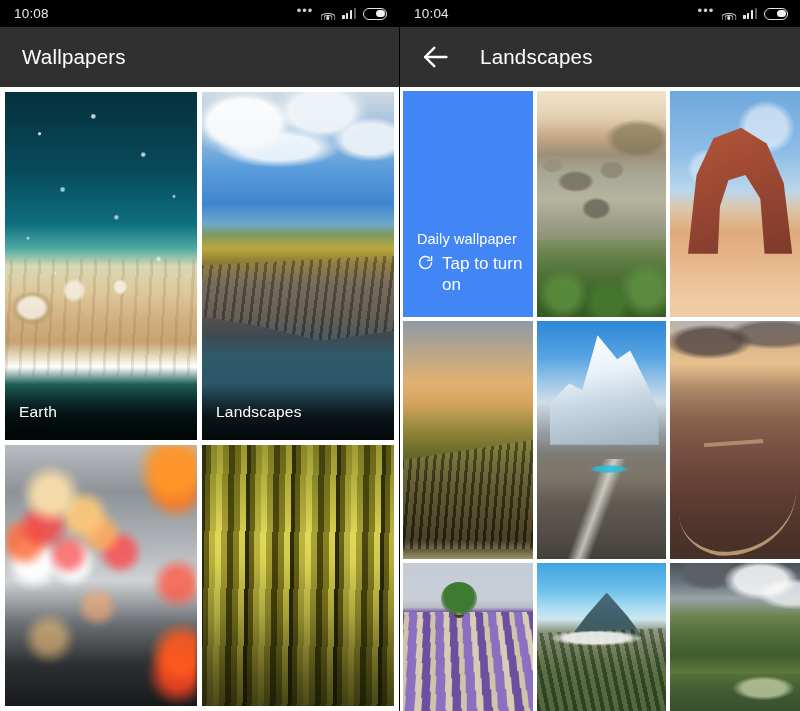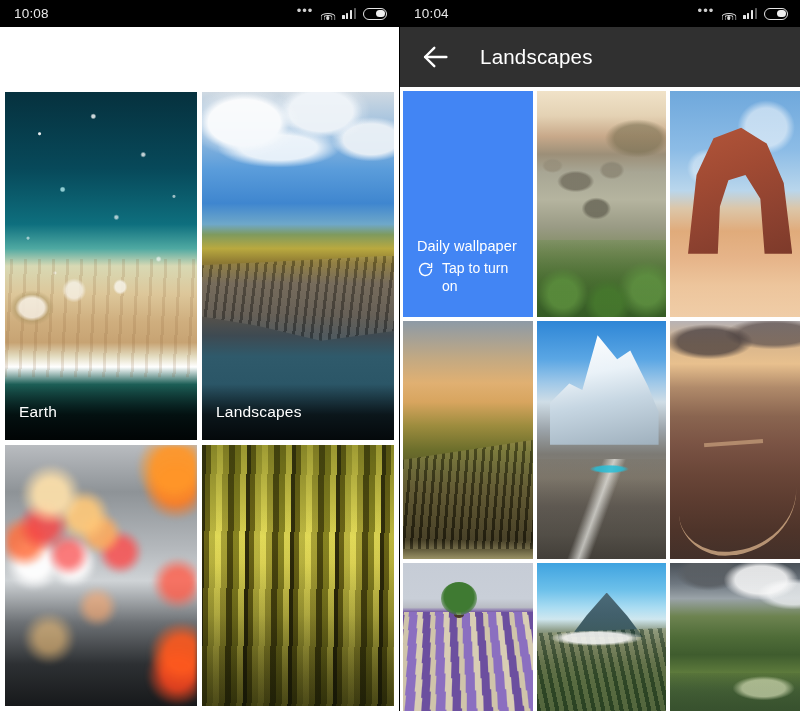--- a/index.html
+++ b/index.html
@@ -62,21 +62,21 @@
     display:flex; align-items:center; padding:7px 14px;
     color:#fff; font-size:15.5px; letter-spacing:.2px;
     background:linear-gradient(to top, rgba(0,0,0,.88) 0%, rgba(0,0,0,.72) 45%, rgba(0,0,0,0) 100%);
   }
 
   
   .daily { background:#4285f4; position:relative; cursor:pointer;padding-left:27px; }
   .daily .dw-inner { position:absolute; left:14px; right:10px; bottom:22px; color:#fff; }
   .dw-title { font-size:14.5px; margin-bottom:6px; letter-spacing:.1px; }
   .dw-row { display:flex; align-items:flex-start; gap:8px; }
-  .dw-sub { font-size:14px; line-height:1.25; max-width:88px; }
+  .dw-sub { font-size:17px; line-height:1.25; max-width:88px; }
   .refresh-ic { width:17px; height:17px; flex:0 0 auto; margin-top:1px; }
 
   
 
   
   .art-earth { background:
       radial-gradient(circle at 18% 12%, rgba(255,255,255,.9) 0 1px, transparent 2px),
       radial-gradient(circle at 46% 7%,  rgba(255,255,255,.8) 0 1.4px, transparent 3px),
       radial-gradient(circle at 72% 18%, rgba(255,255,255,.75) 0 1.2px, transparent 3px),
       radial-gradient(circle at 30% 28%, rgba(200,255,255,.7) 0 1.6px, transparent 3px),
@@ -305,20 +305,23 @@
             <b></b>
             <b></b>
             <b></b>
           </span>
         <span class="batt">
             <em></em>
           </span>
       </span>
     </div>
 
+    <div class="appbar">
+      <span class="title">Wallpapers</span>
+    </div>
 
     <div class="grid left">
       <div class="tile">
         <div class="art art-earth"></div>
         <div class="label">Earth</div>
       </div>
       <div class="tile">
         <div class="art art-cliffs"></div>
         <div class="label">Landscapes</div>
       </div>

